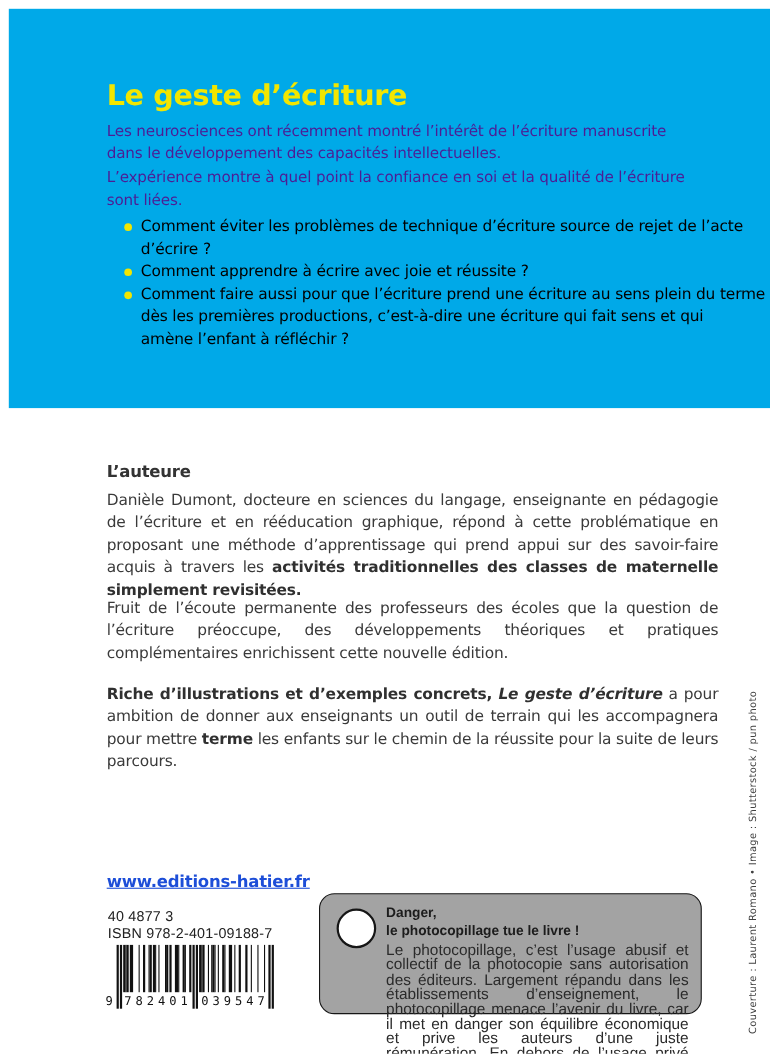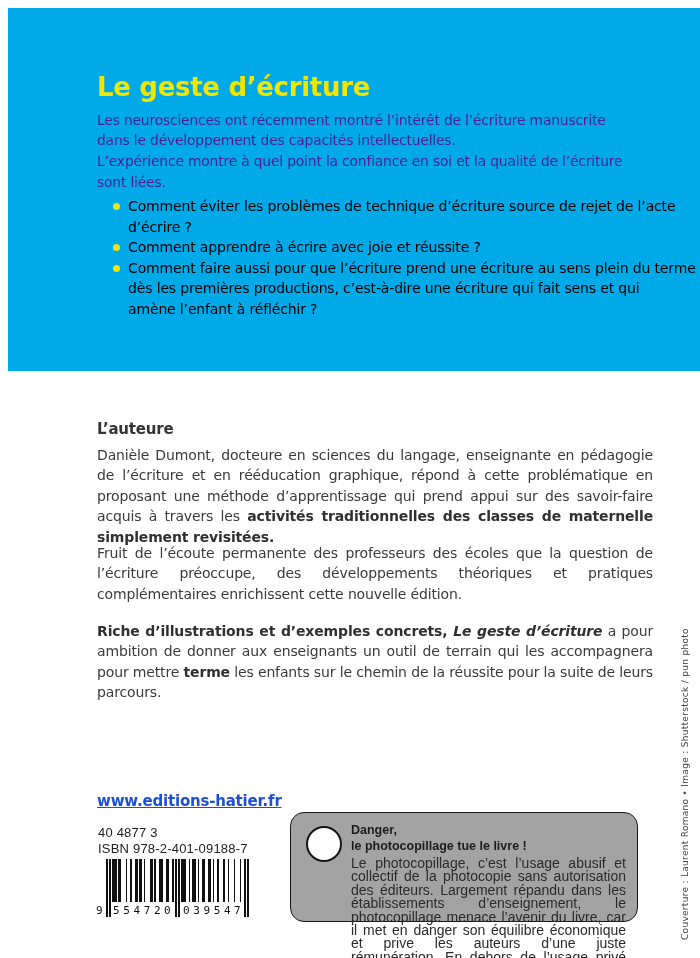--- a/index.html
+++ b/index.html
@@ -172,21 +172,21 @@
       <div class="bar" style="left: 106.5px; width: 1.5px; height: 43px;"></div>
       <div class="bar" style="left: 111px; width: 1.5px; height: 43px;"></div>
       <div class="bar" style="left: 117px; width: 1.5px; height: 43px;"></div>
       <div class="bar" style="left: 121.5px; width: 1.5px; height: 43px;"></div>
       <div class="bar" style="left: 127.5px; width: 1.5px; height: 43px;"></div>
       <div class="bar" style="left: 133.5px; width: 1.5px; height: 43px;"></div>
       <div class="bar" style="left: 138px; width: 1.5px; height: 58px;"></div>
       <div class="bar" style="left: 141px; width: 1.5px; height: 58px;"></div>
     </div>
   <span class="barcode-digit bc-first">9</span>
-  <span class="barcode-digit bc-left">554720</span>
+  <span class="barcode-digit bc-left">782401</span>
   <span class="barcode-digit bc-right">039547</span>
 </div>
 
 <div class="warning-box">
   <div class="warning-circle"></div>
   <div class="warning-text">
     <div class="warning-title">
       <div>Danger,</div>
       <div>le photocopillage tue le livre !</div>
     </div>

